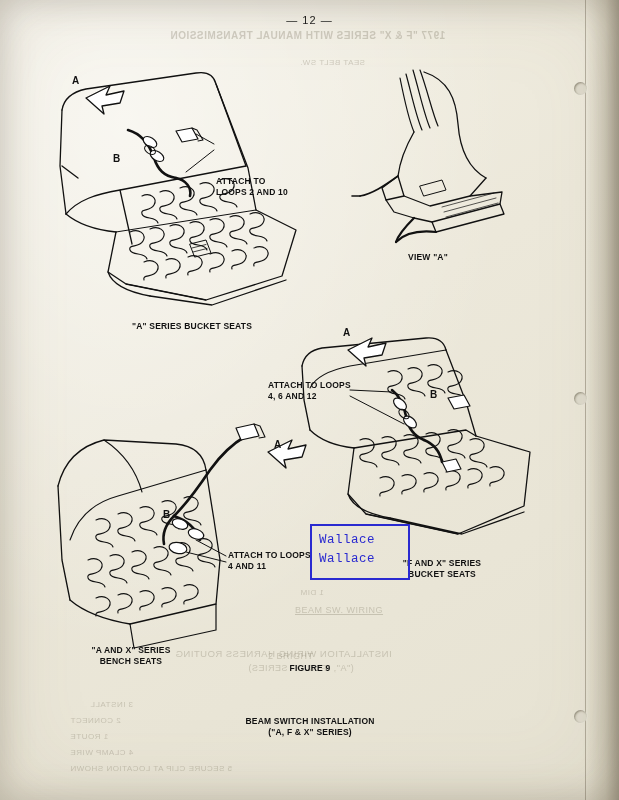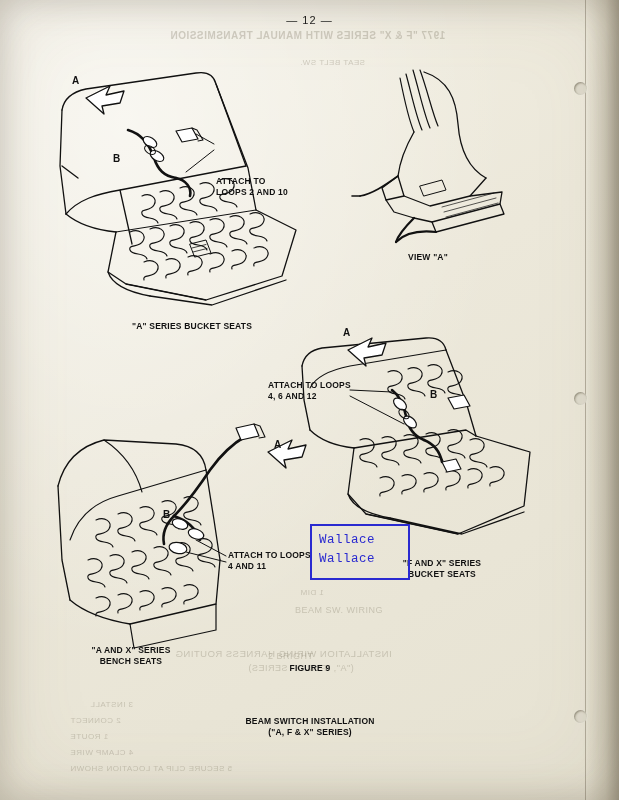--- a/index.html
+++ b/index.html
@@ -82,21 +82,21 @@
 </style>
 </head>
 <body>
 
 <div class="page">
 
   <div class="paper-tint"></div>
 
   <div class="ghost b" style="left:170px;top:30px;font-size:10px;">1977 "F &amp; X" SERIES WITH MANUAL TRANSMISSION</div>
   <div class="ghost" style="left:300px;top:58px;font-size:8px;">SEAT BELT SW.</div>
-  <div class="ghost n" style="left:295px;top:605px;font-size:9px;">BEAM SW. WIRING</div>
+  <div class="ghost n" style="left:295px;top:605px;font-size:9px;text-decoration:underline;">BEAM SW. WIRING</div>
   <div class="ghost n" style="left:268px;top:651px;font-size:9px;">2 BRIGHT</div>
   <div class="ghost" style="left:175px;top:648px;font-size:9.5px;">INSTALLATION WIRING HARNESS ROUTING</div>
   <div class="ghost" style="left:248px;top:663px;font-size:9px;">("A", "F" &amp; "X" SERIES)</div>
   <div class="ghost" style="left:300px;top:588px;font-size:8px;">1 DIM</div>
   <div class="ghost" style="left:90px;top:700px;font-size:8px;">3  INSTALL</div>
   <div class="ghost" style="left:70px;top:716px;font-size:8px;">2  CONNECT</div>
   <div class="ghost" style="left:70px;top:732px;font-size:8px;">1  ROUTE</div>
   <div class="ghost" style="left:70px;top:748px;font-size:8px;">4  CLAMP WIRE</div>
   <div class="ghost" style="left:70px;top:764px;font-size:8px;">5  SECURE CLIP AT LOCATION SHOWN</div>
 

